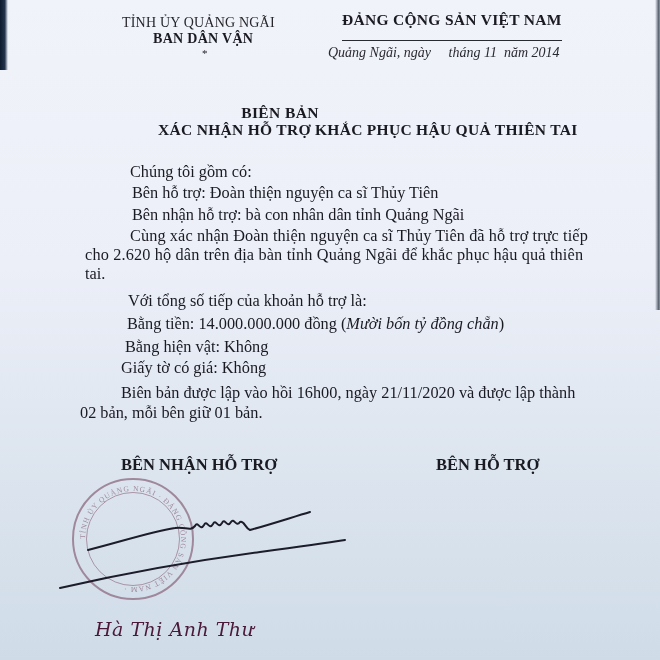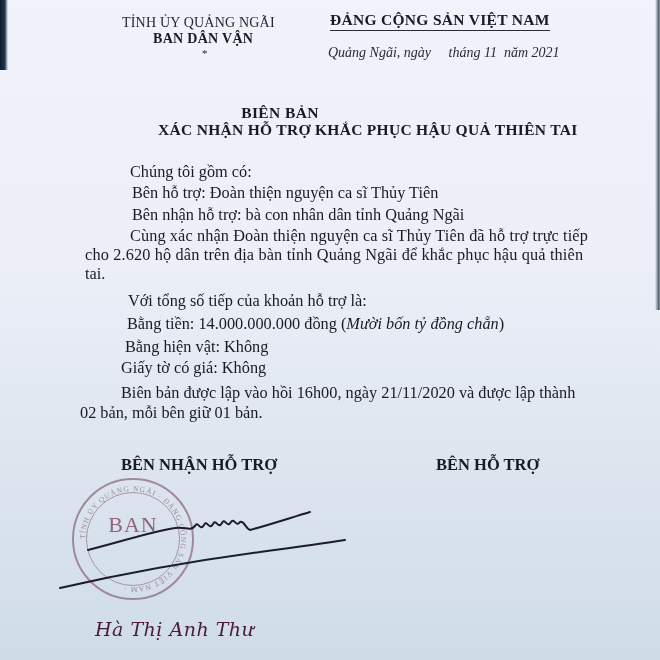--- a/index.html
+++ b/index.html
@@ -17,22 +17,22 @@
     position:absolute; right:0; top:0; width:5px; height:310px;
     background: linear-gradient(90deg, rgba(90,100,110,0) 0%, #5d6874 70%, #8d97a2 100%);
   }
   .abs { position:absolute; white-space:nowrap; }
 
   .hdr-left-1 { left:122px; top:15px; font-size:14px; letter-spacing:0.2px; color:#26262c; }
   .hdr-left-2 { left:153px; top:31px; font-size:14px; font-weight:bold; letter-spacing:0.3px; }
   .hdr-left-star { left:202px; top:47px; font-size:11px; }
 
   .hdr-right-1 {
-    left:330px; top:11px; font-size:15.5px; font-weight:bold; letter-spacing:0.3px;
-    border-bottom:1.5px solid #2a2a33; padding-bottom:1px;
+    left:342px; top:11px; font-size:15.5px; font-weight:bold; letter-spacing:0.3px;
+    border-bottom:1.5px solid #2a2a33; padding-bottom:11px;
   }
   .hdr-right-2 { left:328px; top:45px; font-size:14px; font-style:italic; color:#2a2a33; }
 
   .title-1 { left:0; width:530px; text-align:center; top:104px; font-size:15.5px; font-weight:bold; letter-spacing:0.4px; padding-left:30px; box-sizing:border-box; }
   .title-2 { left:158px; top:121px; font-size:15.5px; font-weight:bold; letter-spacing:0.3px; }
 
   .body-text { font-size:16.3px; line-height:20px; }
   .b { font-weight:normal; }
   .i { font-style:italic; }
 
@@ -63,21 +63,21 @@
 <body>
 
 <div class="edge-left"></div>
 <div class="edge-right"></div>
 
 <div class="abs hdr-left-1">TỈNH ỦY QUẢNG NGÃI</div>
 <div class="abs hdr-left-2">BAN DÂN VẬN</div>
 <div class="abs hdr-left-star">*</div>
 
 <div class="abs hdr-right-1">ĐẢNG CỘNG SẢN VIỆT NAM</div>
-<div class="abs hdr-right-2" style="white-space:pre;">Quảng Ngãi, ngày     tháng 11  năm 2021</div>
+<div class="abs hdr-right-2" style="white-space:pre;">Quảng Ngãi, ngày     tháng 11  năm 2014</div>
 
 <div class="abs title-1">BIÊN BẢN</div>
 <div class="abs title-2">XÁC NHẬN HỖ TRỢ KHẮC PHỤC HẬU QUẢ THIÊN TAI</div>
 
 <div class="abs body-text" style="left:130px; top:162px;">Chúng tôi gồm có:</div>
 
 <div class="abs body-text b" style="left:132px; top:183px;">
   <span>Bên hỗ trợ: </span><span>Đoàn thiện nguyện ca sĩ Thủy Tiên</span>
 </div>
 
@@ -107,21 +107,20 @@
 <div class="stamp">
   <svg class="stamp-ring" viewBox="0 0 118 118">
     <defs>
       <path id="ringPath" d="M59,59 m-48,0 a48,48 0 1,1 96,0 a48,48 0 1,1 -96,0"></path>
     </defs>
     <text font-size="7.5" fill="#9a7f93" letter-spacing="1" font-family="Liberation Serif, serif">
       <textPath href="#ringPath">TỈNH ỦY QUẢNG NGÃI · ĐẢNG CỘNG SẢN VIỆT NAM ·</textPath>
     </text>
   </svg>
   <div class="stamp-inner"></div>
-  <div class="stamp-t1">BAN</div>
 </div>
 
 <svg class="signature-svg" viewBox="0 0 360 120">
   <path d="M88,80 C120,72 150,62 175,58 C185,56 190,62 195,56 C198,50 200,62 204,55 C207,49 209,61 213,54 C216,48 218,60 222,53 C225,47 227,59 231,52 C234,47 236,58 240,52 C244,50 245,58 250,60 C265,56 290,48 310,42" fill="none" stroke="#1c1c2a" stroke-width="2" stroke-linecap="round"></path>
   <path d="M60,118 C130,102 200,90 260,82 C290,78 320,74 345,70" fill="none" stroke="#1c1c2a" stroke-width="2" stroke-linecap="round"></path>
 </svg>
 
 <div class="abs signer-name">Hà Thị Anh Thư</div>
 
 </body></html>

